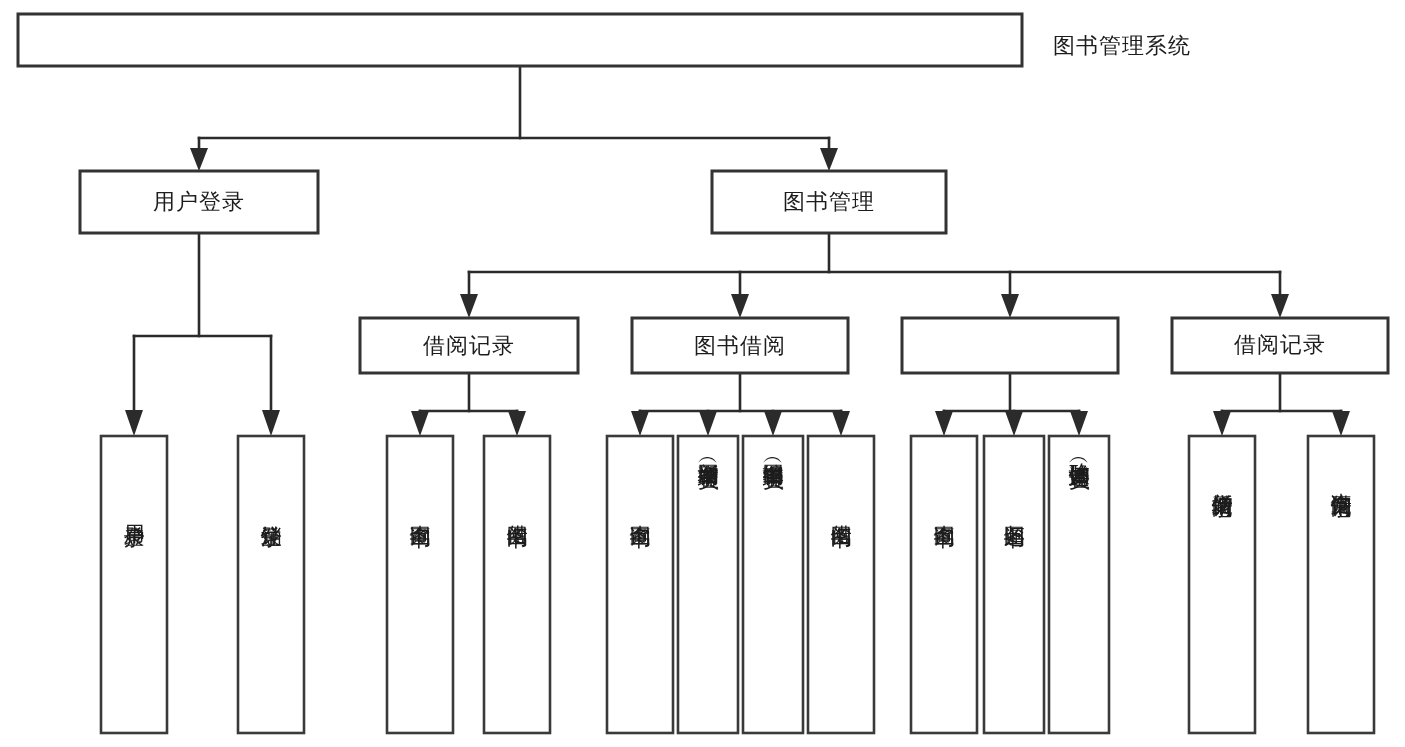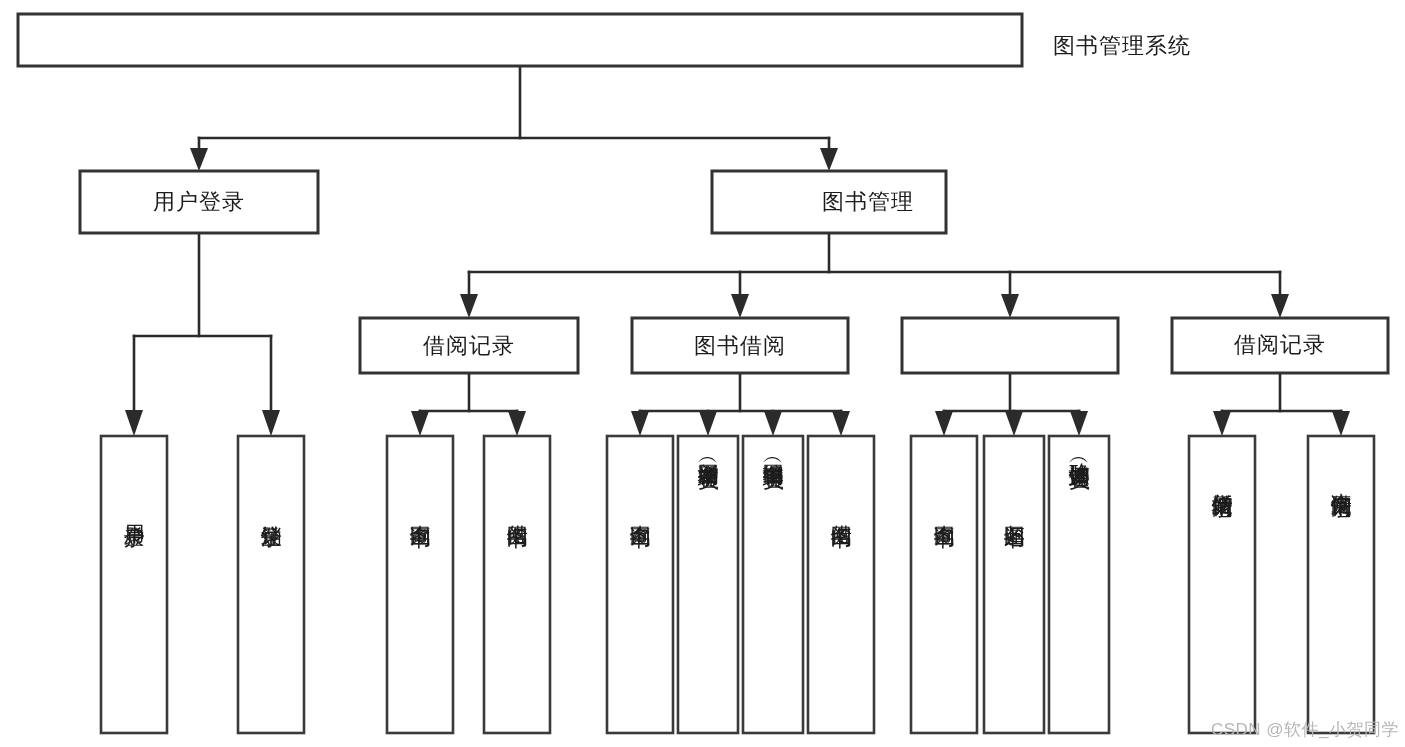--- a/index.html
+++ b/index.html
@@ -198,21 +198,21 @@
     <rect class="node-box-thin" x="1308" y="436" width="66" height="297"></rect>
   </svg>
 
   <div class="hlabel-wrap" style="left:18px; top:20px; width:1173px; height:52px;justify-content:flex-end;">
     <span class="hlabel-text">图书管理系统</span>
   </div>
 
   <div class="hlabel-wrap" style="left:80px; top:171px; width:238px; height:62px;">
     <span class="hlabel-text">用户登录</span>
   </div>
-  <div class="hlabel-wrap" style="left:712px; top:171px; width:234px; height:62px;margin-left:39px;">
+  <div class="hlabel-wrap" style="left:712px; top:171px; width:234px; height:62px;">
     <span class="hlabel-text">图书管理</span>
   </div>
 
   <div class="hlabel-wrap" style="left:360px; top:318px; width:218px; height:55px;">
     <span class="hlabel-text">借阅记录</span>
   </div>
   <div class="hlabel-wrap" style="left:632px; top:318px; width:216px; height:55px;">
     <span class="hlabel-text">图书借阅</span>
   </div>
   <div class="hlabel-wrap" style="left:1172px; top:318px; width:216px; height:53px;">
@@ -252,14 +252,13 @@
   <div class="vlabel-wrap" style="left:1049px; top:436px; width:60px; height:297px; padding-top:10px;">
     <span class="vlabel-text">确认归还（管理员）</span>
   </div>
   <div class="vlabel-wrap" style="left:1189px; top:436px; width:66px; height:297px; padding-top:40px;">
     <span class="vlabel-text">新增借阅记录</span>
   </div>
   <div class="vlabel-wrap" style="left:1308px; top:436px; width:66px; height:297px; padding-top:40px;">
     <span class="vlabel-text">查询借阅记录</span>
   </div>
 
-  <div class="watermark">CSDN @软件_小贺同学</div>
 </div>
 
 </body></html>

